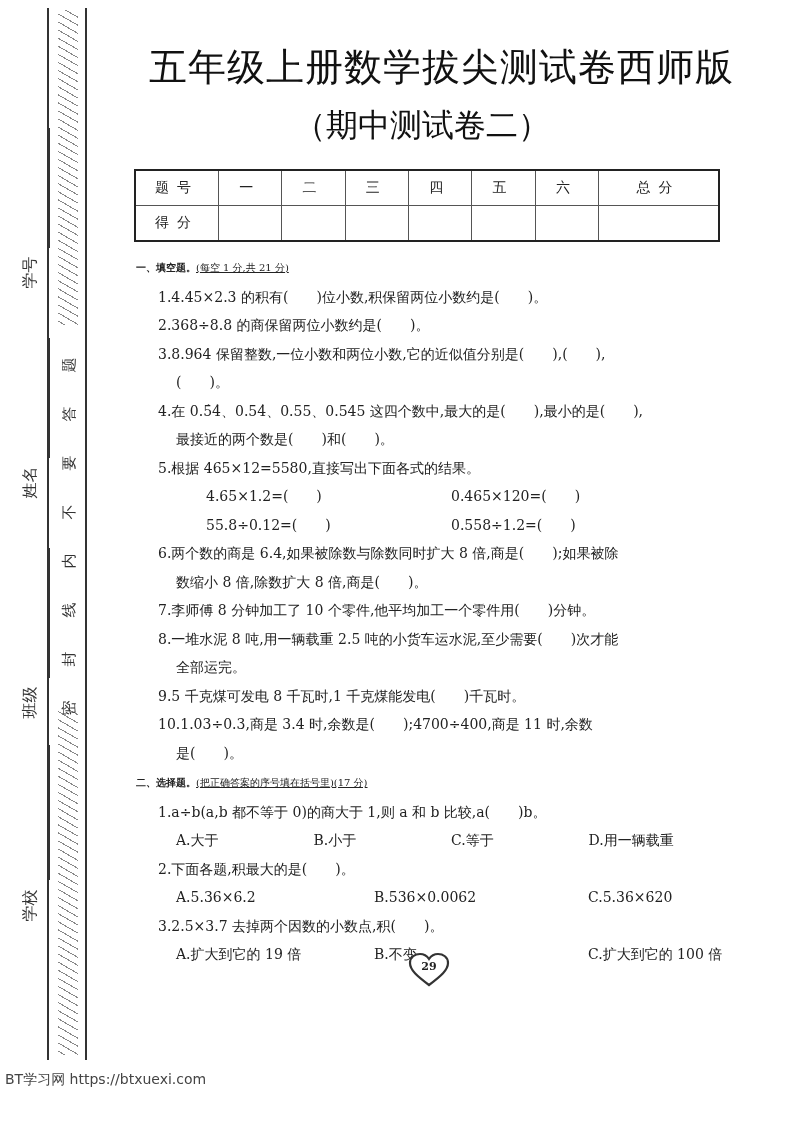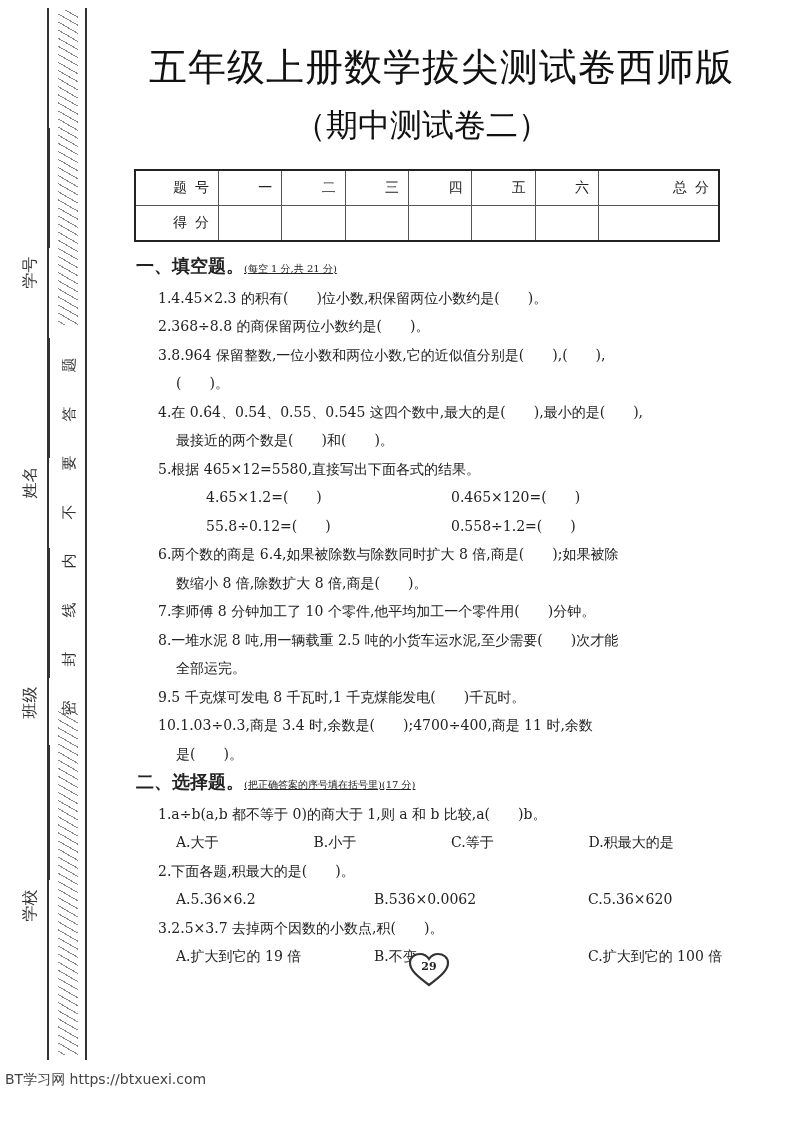--- a/index.html
+++ b/index.html
@@ -18,26 +18,26 @@
   .field { position: absolute; left: 14px; width: 24px; }
   .field-label { font-family: "DejaVu Sans", sans-serif; font-size: 16px; color: #333; transform: rotate(-90deg); white-space: nowrap; position: absolute; left: 0; }
   .field-line { position: absolute; left: 34px; width: 1.5px; background: #333; }
 
   
   .title { position: absolute; left: 0; right: 0; top: 42px; text-align: center; font-family: "DejaVu Sans", sans-serif; font-size: 38px; color: #111; letter-spacing: 1px; padding-left: 90px; }
   .subtitle { position: absolute; left: 0; right: 0; top: 104px; text-align: center; font-family: "DejaVu Sans", sans-serif; font-size: 32px; color: #111; padding-left: 51px; }
 
   
   .score-table { position: absolute; left: 134px; top: 169px; width: 586px; border-collapse: collapse; border: 2px solid #222; font-family: "DejaVu Sans", sans-serif; font-size: 14px; }
-  .score-table td { border: 1px solid #555; height: 32px; text-align: right; letter-spacing: 8px; margin-top: 20px; }
+  .score-table td { border: 1px solid #555; height: 32px; text-align: center; letter-spacing: 8px; margin-top: 20px; }
   .score-table td.first { width: 80px; }
 
   
   .content { position: absolute; left: 136px; top: 252px; width: 590px; font-size: 14px; line-height: 28.5px; }
-  .section-title { font-family: "DejaVu Sans", sans-serif; font-weight: bold; font-size: 18px; }
+  .section-title { font-family: "DejaVu Sans", sans-serif; font-weight: bold; font-size: 10px; }
   .section-note { font-weight: normal; font-size: 10px; font-family: "DejaVu Serif", serif; text-decoration: underline; }
   .q { padding-left: 22px; white-space: nowrap; }
   .q.cont { padding-left: 40px; }
   .row2 { display: flex; padding-left: 40px; justify-content: center; }
   .row2 > span { width: 245px; }
   .opts { display: flex; padding-left: 40px; }
   .opts4 > span { width: 138px; }
   .opts3 > span:nth-child(1) { width: 198px; }
   .opts3 > span:nth-child(2) { width: 214px; }
 
@@ -113,21 +113,21 @@
   </table>
 
 <div class="content">
   <div>
     <span class="section-title">一、填空题。</span><span class="section-note">(每空 1 分,共 21 分)</span>
   </div>
   <div class="q">1.4.45×2.3 的积有(　　)位小数,积保留两位小数约是(　　)。</div>
   <div class="q">2.368÷8.8 的商保留两位小数约是(　　)。</div>
   <div class="q">3.8.964 保留整数,一位小数和两位小数,它的近似值分别是(　　),(　　),</div>
   <div class="q cont">(　　)。</div>
-  <div class="q">4.在 0.6̇4̇、0.54̇、0.55、0.545 这四个数中,最大的是(　　),最小的是(　　),</div>
+  <div class="q">4.在 0.5̇4̇、0.54̇、0.55、0.545 这四个数中,最大的是(　　),最小的是(　　),</div>
   <div class="q cont">最接近的两个数是(　　)和(　　)。</div>
   <div class="q">5.根据 465×12=5580,直接写出下面各式的结果。</div>
   <div class="row2">
     <span>4.65×1.2=(　　)</span>
     <span>0.465×120=(　　)</span>
   </div>
   <div class="row2">
     <span>55.8÷0.12=(　　)</span>
     <span>0.558÷1.2=(　　)</span>
   </div>
@@ -141,21 +141,21 @@
   <div class="q cont">是(　　)。</div>
 
   <div>
     <span class="section-title">二、选择题。</span><span class="section-note">(把正确答案的序号填在括号里)(17 分)</span>
   </div>
   <div class="q">1.a÷b(a,b 都不等于 0)的商大于 1,则 a 和 b 比较,a(　　)b。</div>
   <div class="opts opts4">
     <span>A.大于</span>
     <span>B.小于</span>
     <span>C.等于</span>
-    <span>D.积最大的是</span>
+    <span>D.用一辆载重</span>
   </div>
   <div class="q">2.下面各题,积最大的是(　　)。</div>
   <div class="opts opts3">
     <span>A.5.36×6.2</span>
     <span>B.536×0.0062</span>
     <span>C.5.36×620</span>
   </div>
   <div class="q">3.2.5×3.7 去掉两个因数的小数点,积(　　)。</div>
   <div class="opts opts3">
     <span>A.扩大到它的 19 倍</span>

